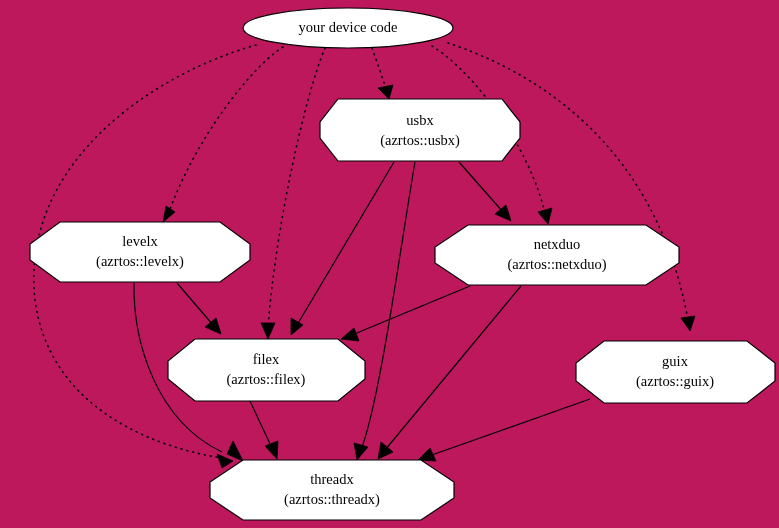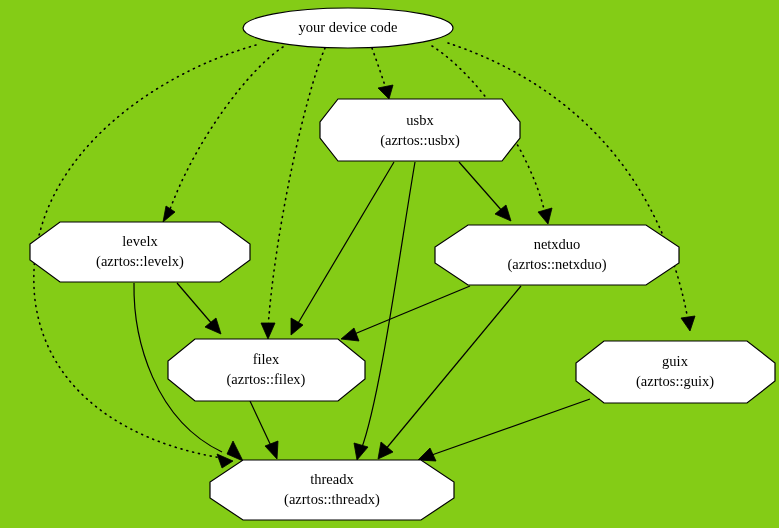--- a/index.html
+++ b/index.html
@@ -8,21 +8,21 @@
     padding: 0;
     background: #ffffff;
   }
   body {
     font-family: "Liberation Serif", "DejaVu Serif", serif;
   }
   #graph-canvas {
     position: relative;
     width: 779px;
     height: 528px;
-    background: #84cc16;
+    background: #be185d;
     overflow: hidden;
   }
   #graph-svg {
     position: absolute;
     top: 0;
     left: 0;
     width: 779px;
     height: 528px;
   }
   .node-shape {

